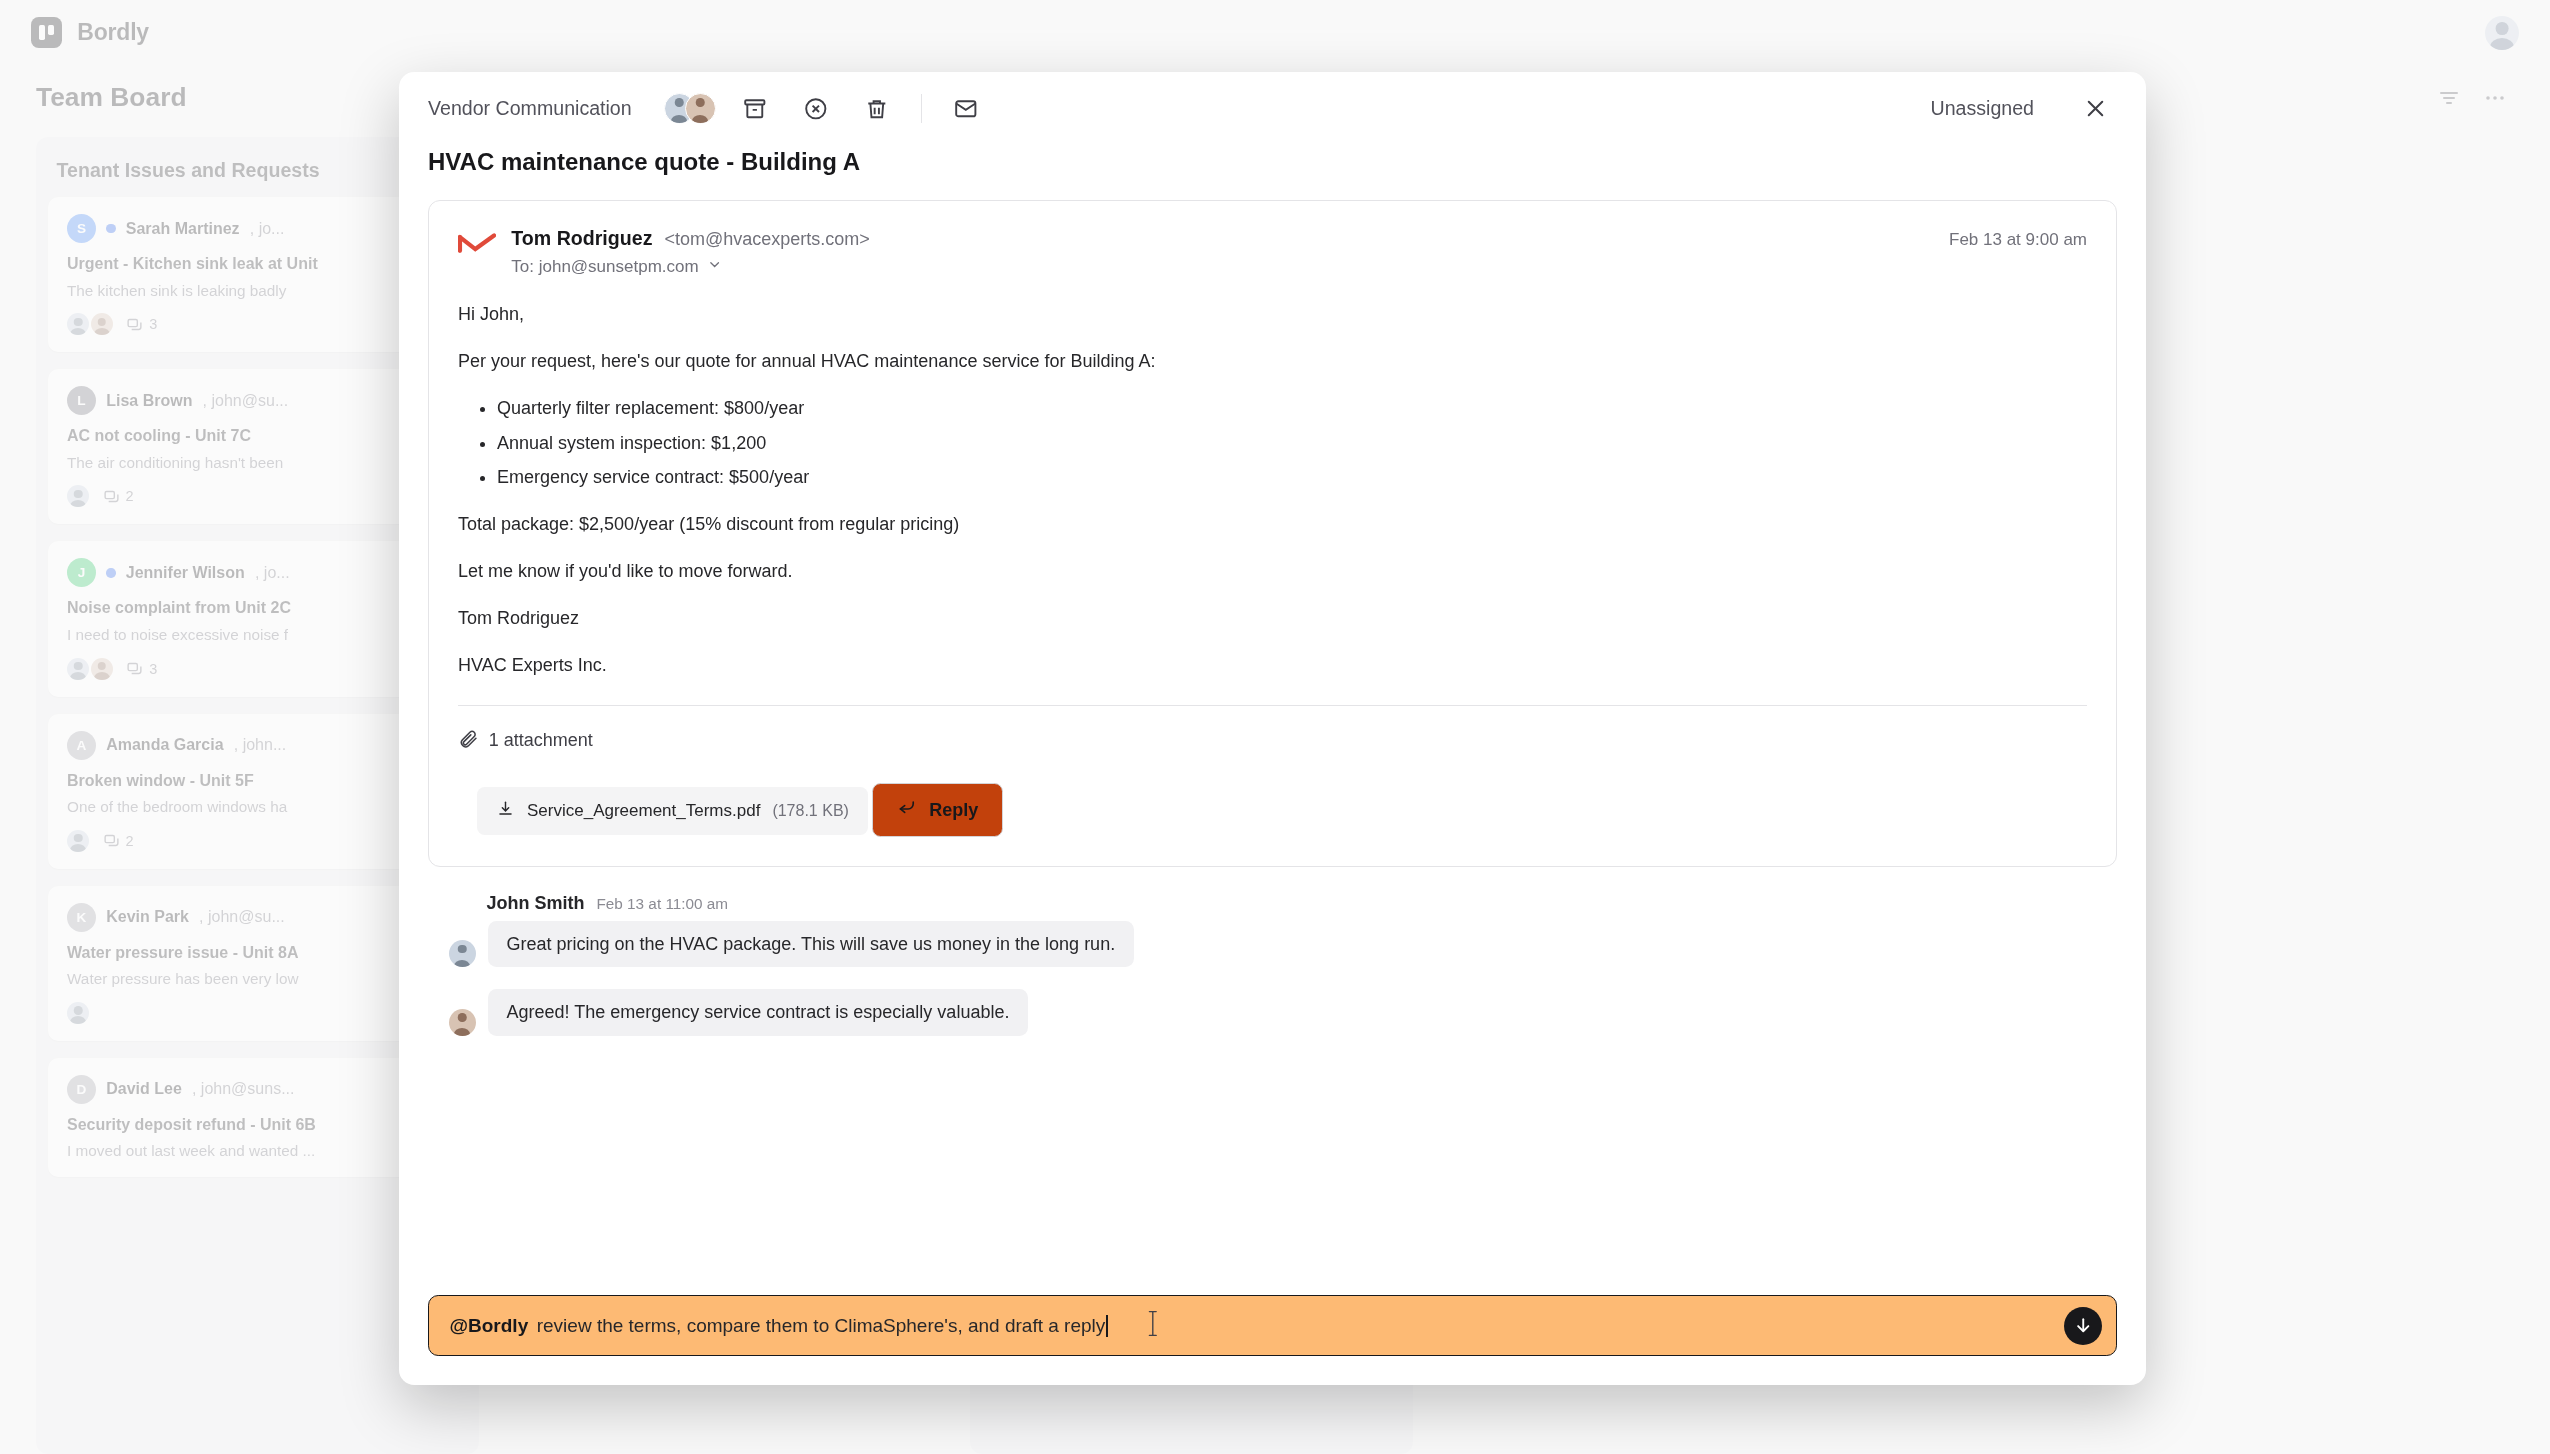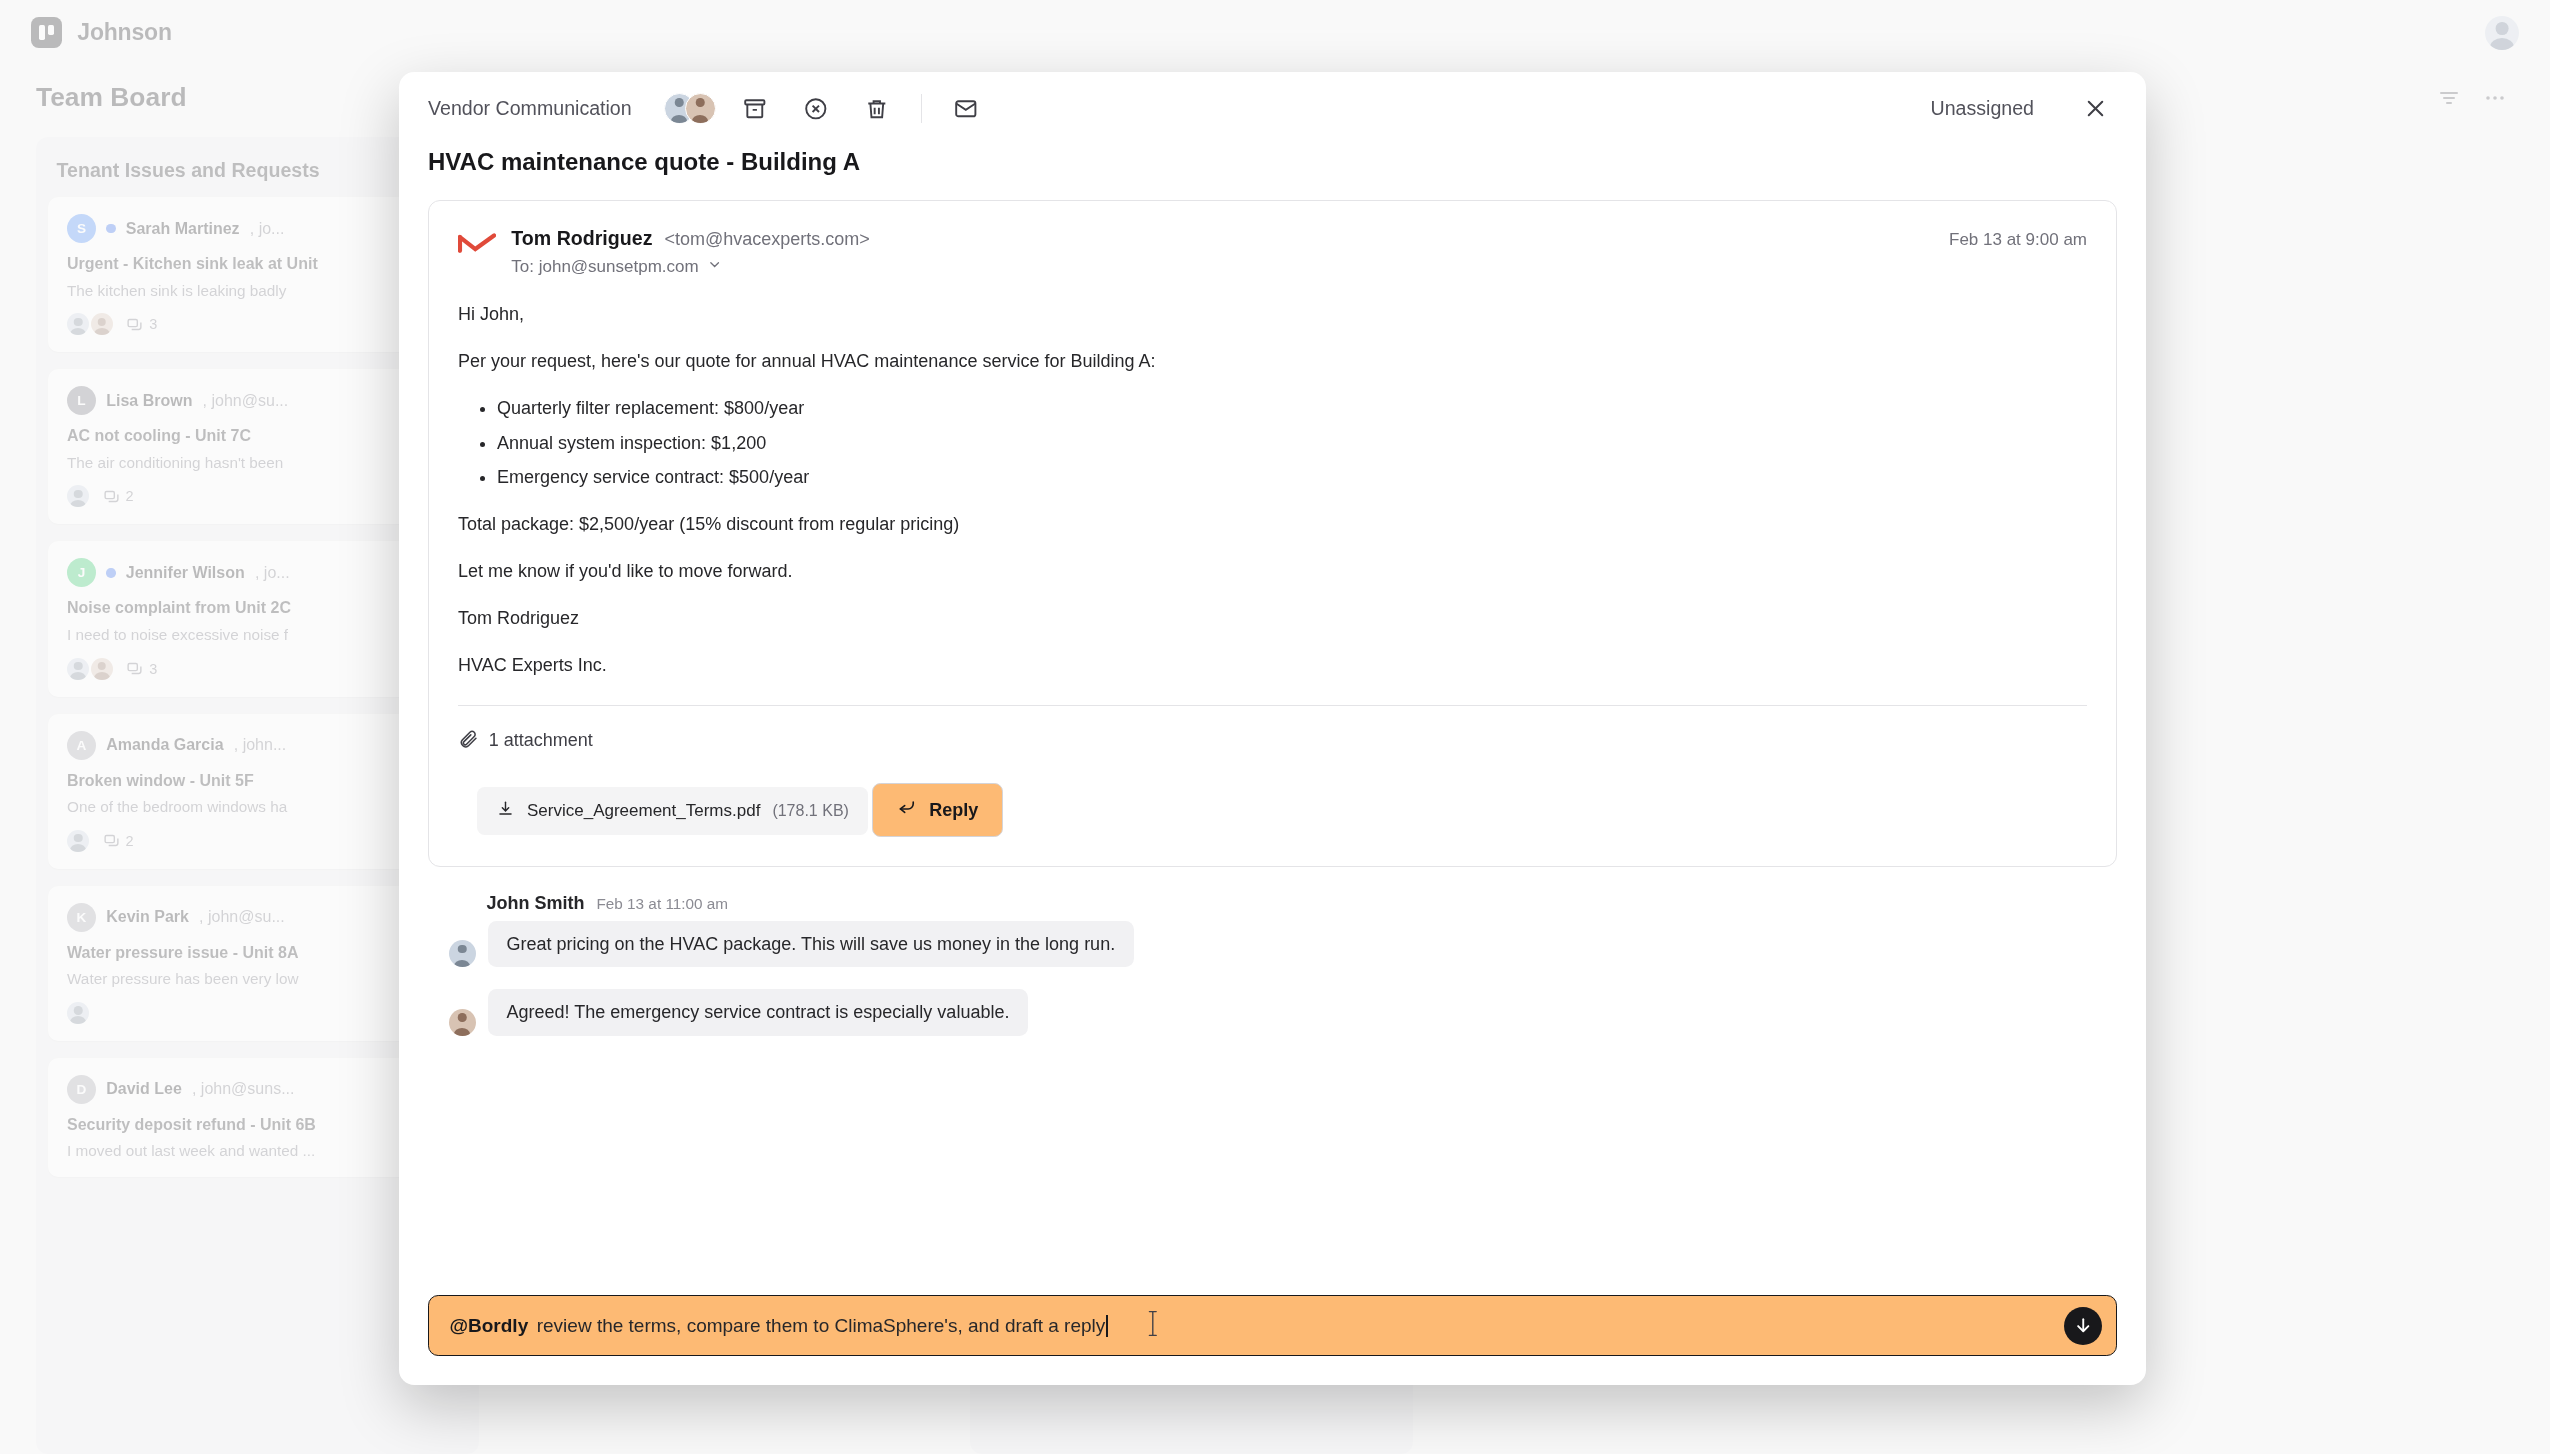--- a/index.html
+++ b/index.html
@@ -174,21 +174,21 @@
     background: #f4f4f5; border-radius: 7.7px;
     padding: 12px 19px; margin: 15.3px 0 0 19px;
     font-size: 17px; color: #27272a;
   }
   .attach-size { color: #71717a; font-size: 16px; }
   .reply-btn {
     display: inline-flex; align-items: center; gap: 12px;
     border: 0.9px solid #d4d4d8; border-radius: 8.5px;
     padding: 13.6px 24px; margin-top: 29px;
     font-size: 18px; color: #18181b; font-weight: 600;
-    background: #fdba74;
+    background: #c2410c;
   }
 
   .comments { padding: 25.6px 8.5px 0 20.5px; }
   .comment { margin-bottom: 22px; }
   .comment-head { display: flex; align-items: baseline; gap: 12px; margin-left: 38px; }
   .comment-author { font-size: 18px; font-weight: 600; color: #27272a; }
   .comment-time { font-size: 15.3px; color: #8b8b93; }
   .comment-row { display: flex; align-items: flex-end; gap: 12px; margin-top: 6.8px; }
   .comment-bubble {
     background: #f1f1f3; border-radius: 8.5px;
@@ -217,21 +217,21 @@
   .close-x { color: #3f3f46; }
 </style>
 </head>
 <body>
 
 <div class="app">
 
   <div class="topbar">
     <div class="brand">
       <div class="brand-logo"></div>
-      <div class="brand-name">Johnson</div>
+      <div class="brand-name">Bordly</div>
     </div>
     <div class="topbar-spacer"></div>
     <div class="avatar-top"></div>
   </div>
 
   <div class="page-header">
     <div class="page-title">Team Board</div>
     <div class="page-header-spacer"></div>
     <div class="hdr-icon-btn">
       <svg width="24" height="24" viewBox="0 0 24 24" fill="none" stroke="currentColor" stroke-width="2" stroke-linecap="round">

